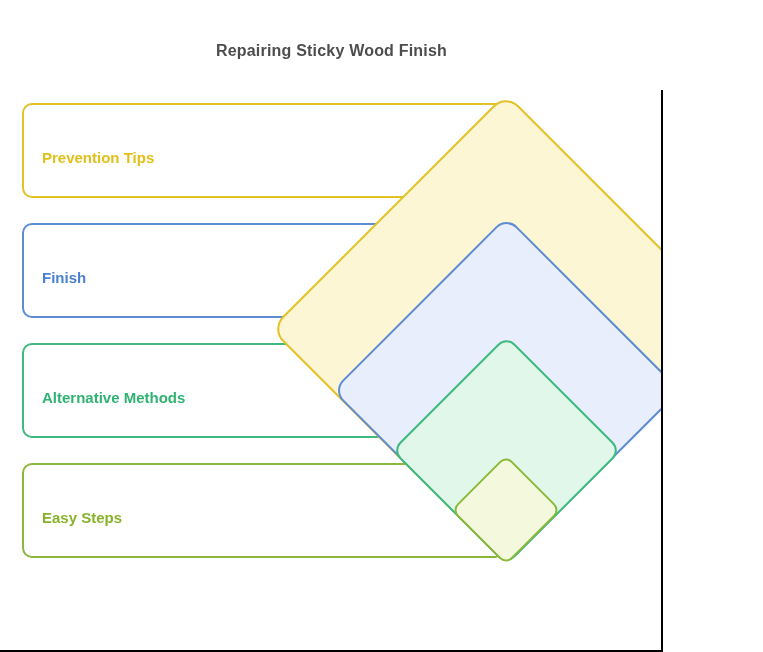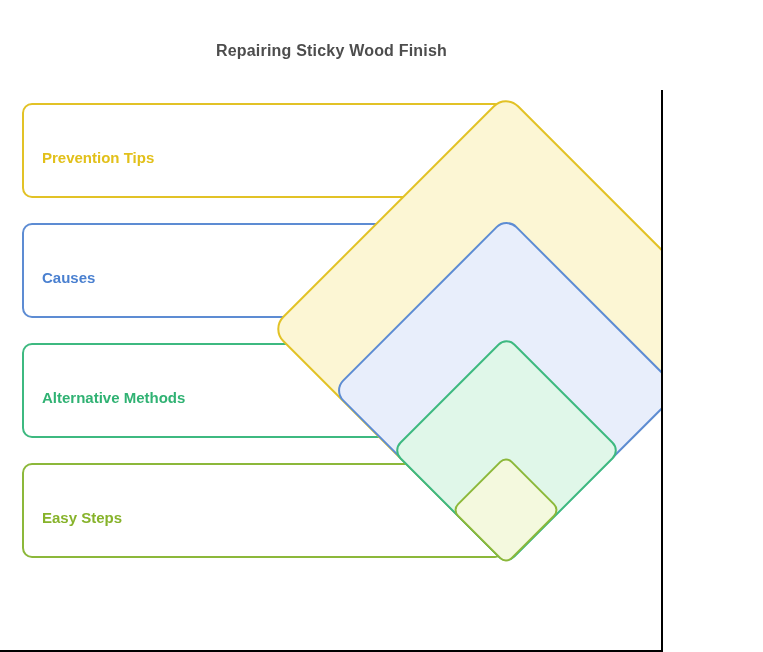--- a/index.html
+++ b/index.html
@@ -65,21 +65,21 @@
 
 <div class="canvas">
 
   <div class="title" style="--tc: #4d4d4d;">Repairing Sticky Wood Finish</div>
 
   <div class="box box1" style="--bc: #e2c226;">
     <span class="label" style="--tc: #e2c01a;">Prevention Tips</span>
   </div>
 
   <div class="box box2" style="--bc: #5d8cd3;">
-    <span class="label" style="--tc: #4a80d0;">Causes</span>
+    <span class="label" style="--tc: #4a80d0;">Finish</span>
   </div>
 
   <div class="box box3" style="--bc: #3eb980;">
     <span class="label" style="--tc: #30b273;">Alternative Methods</span>
   </div>
 
   <div class="box box4" style="--bc: #8cb83a;">
     <span class="label" style="--tc: #87b32b;">Easy Steps</span>
   </div>
 

